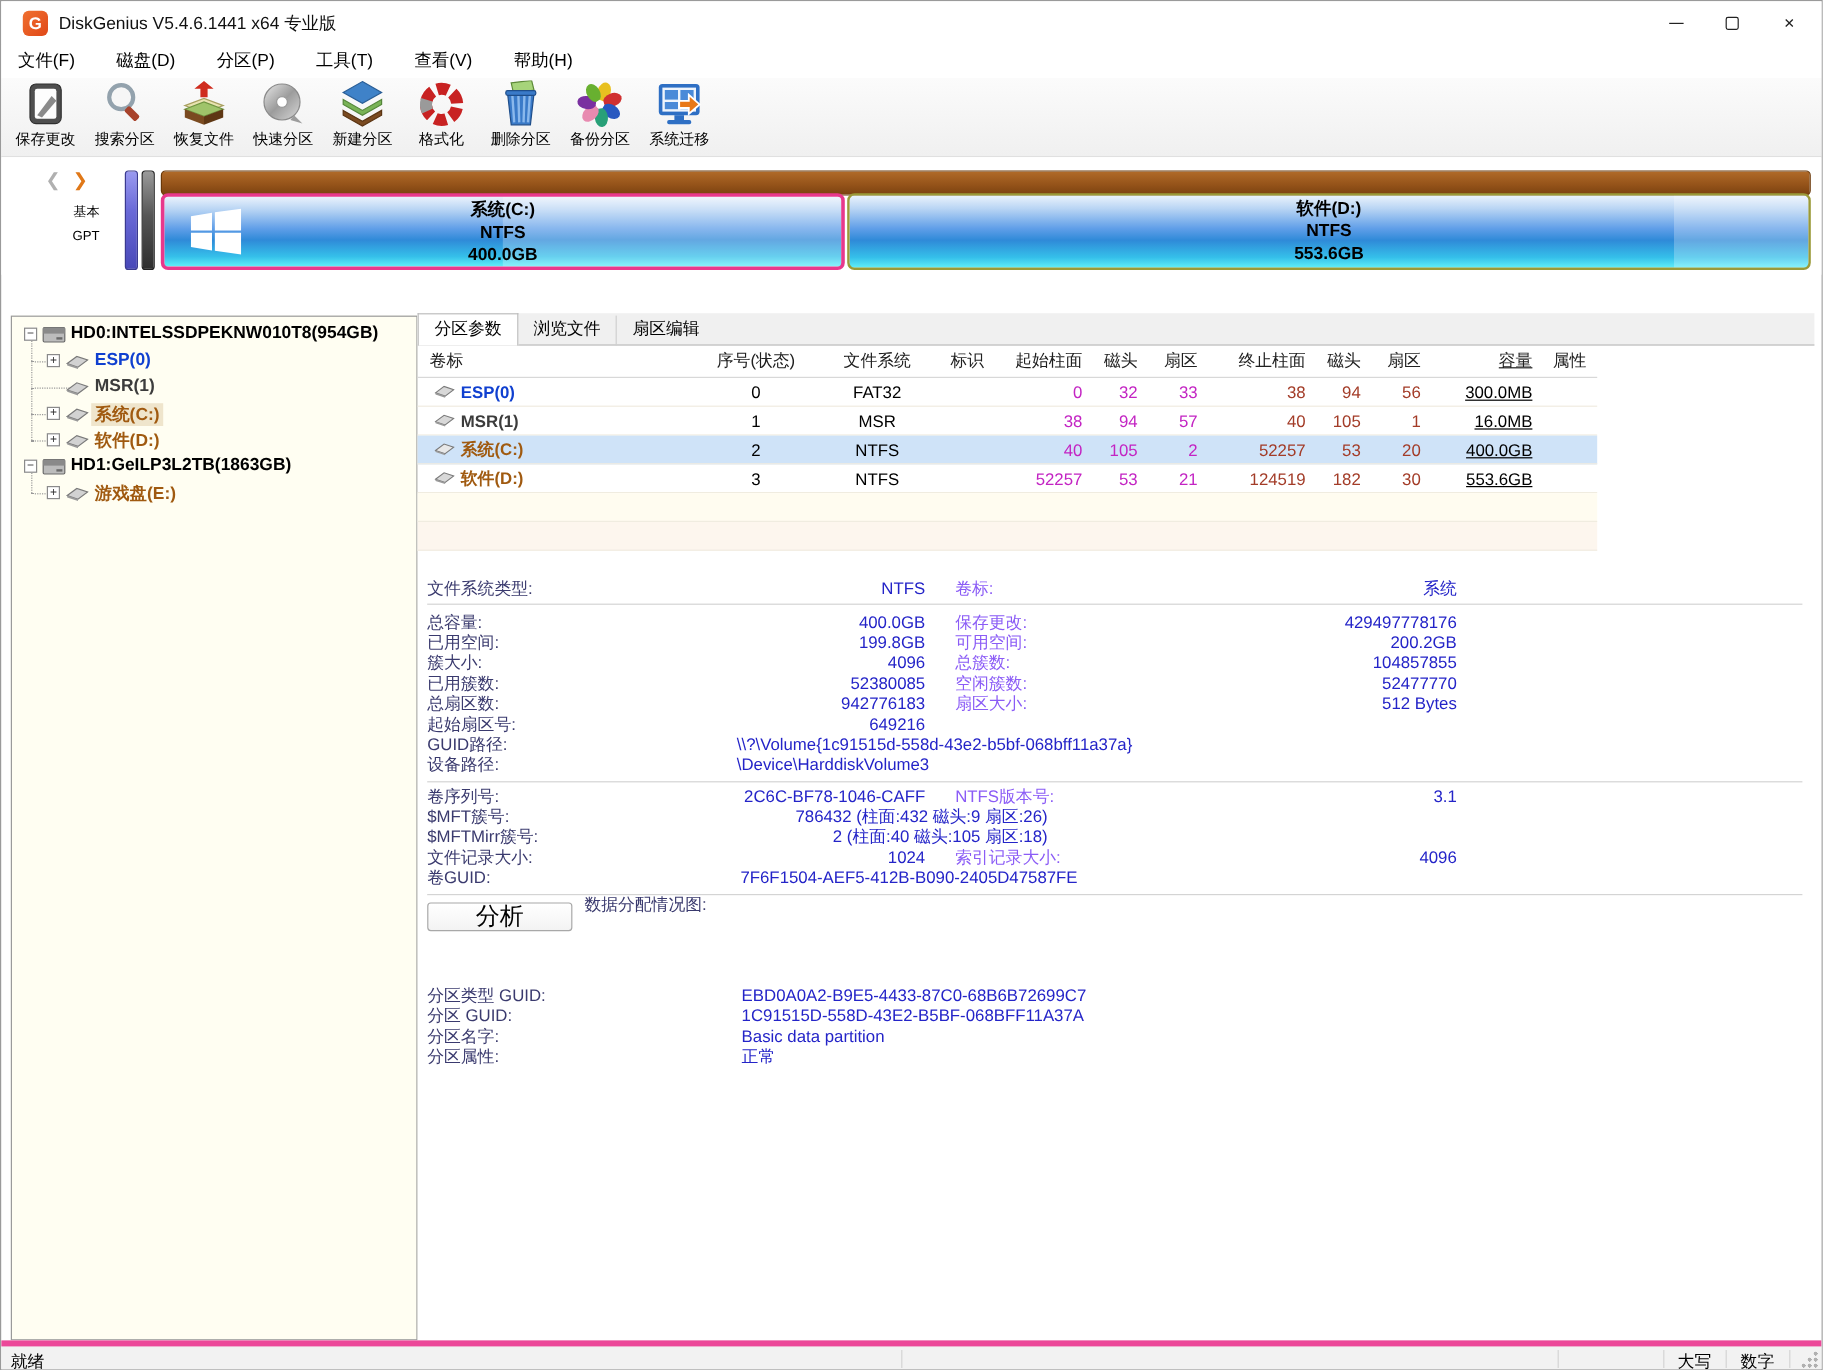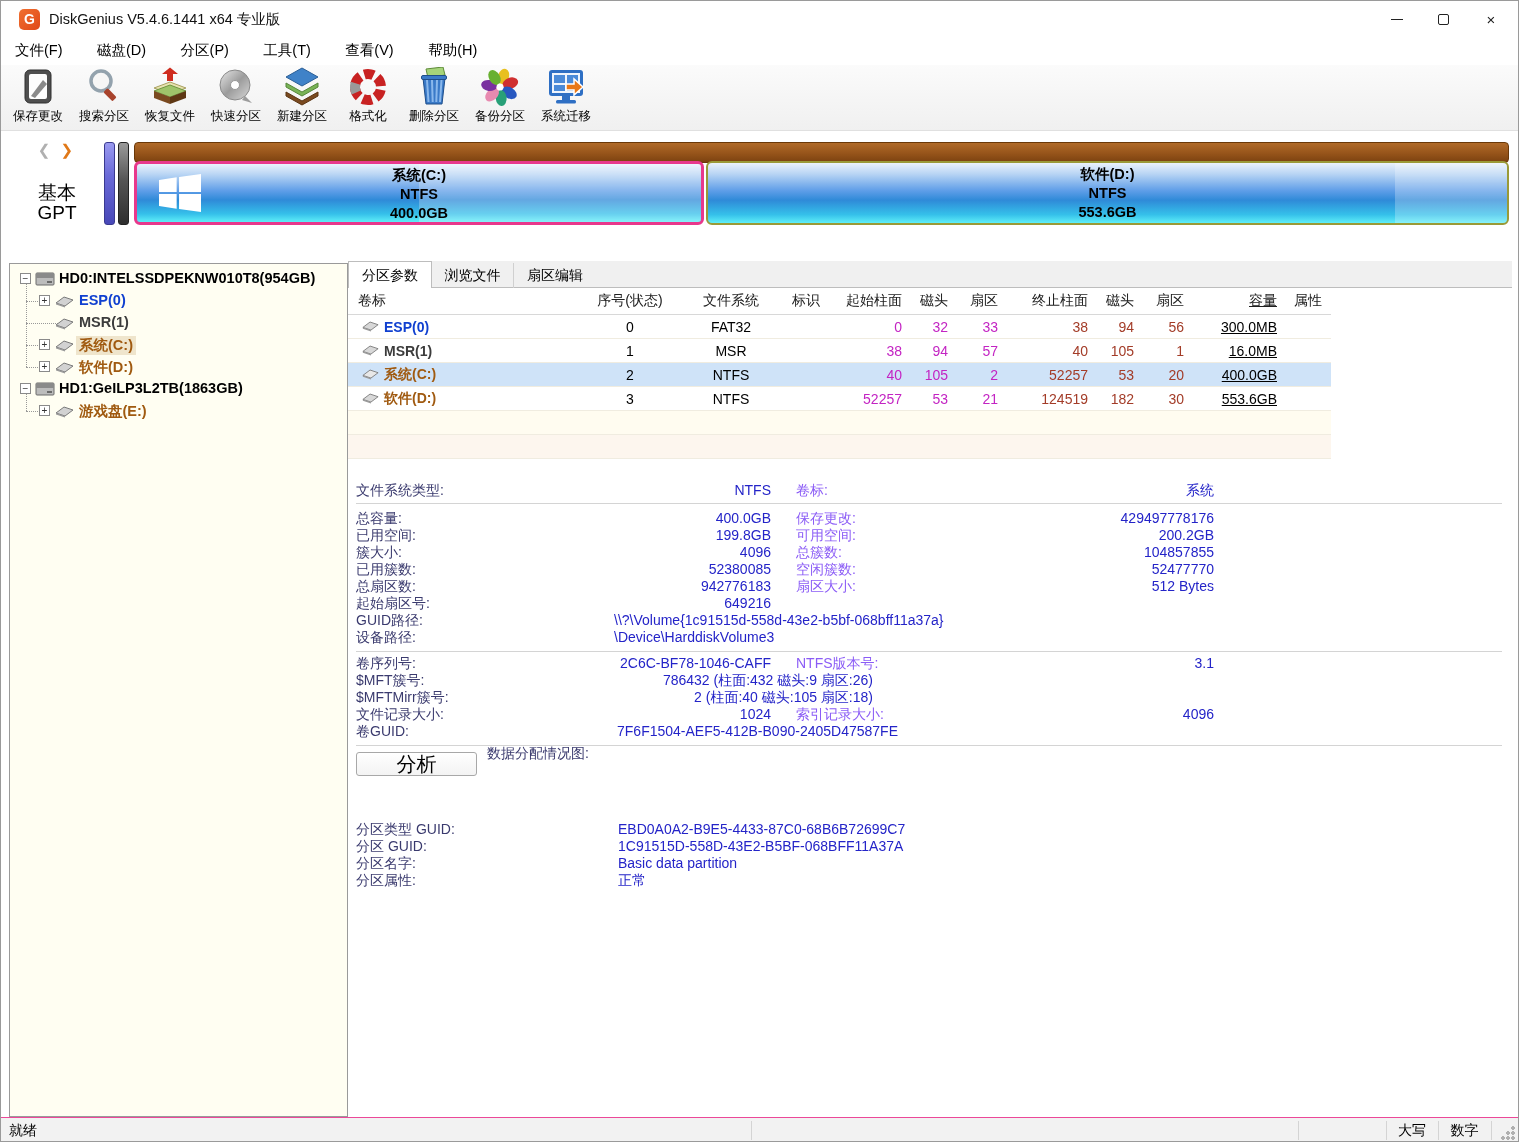--- a/index.html
+++ b/index.html
@@ -26,21 +26,21 @@
              background:linear-gradient(#fbfbfb,#f0f0f0); border-bottom:1px solid #e0e0e0; display:flex; padding-left:4px; }
   .tool-btn { width:66px; height:64px; display:flex; flex-direction:column; align-items:center; justify-content:flex-start; padding-top:2px; }
   .tool-btn svg { width:40px; height:40px; }
   .tool-label { font-size:12.5px; color:#000; margin-top:1px; white-space:nowrap; }
 
   
   .diskarea { position:absolute; left:0; top:130px; width:100%; height:98px; background:#fff; }
   .disk-nav { position:absolute; left:30px; top:10px; width:52px; text-align:center; }
   .nav-arrows { font-size:15px; letter-spacing:3px; }
   .arrow-left { color:#b0b0b0; } .arrow-right { color:#e07818; }
-  .disk-type { font-size:19px; color:#000; margin-top:24px; line-height:20px; }
+  .disk-type { font-size:11px; color:#000; margin-top:8px; line-height:20px;text-align:right; }
   .strip { position:absolute; top:11px; width:11px; height:83px; border-radius:3px; }
   .strip.esp { left:103px; background:linear-gradient(180deg,#9a9af0 0%,#6a6ad8 40%,#4848b8 100%); border:1px solid #3a3a90; }
   .strip.msr { left:117px; background:linear-gradient(180deg,#9a9a9a 0%,#565656 45%,#2e2e2e 100%); border:1px solid #222; }
   .disk-topband { position:absolute; left:133px; top:11px; width:1375px; height:21px; border-radius:4px;
                   background:linear-gradient(180deg,#b06a28 0%,#96541a 55%,#7c4210 100%); border:1px solid #6a3808; }
   .part-box { position:absolute; top:30px; height:64px; border-radius:6px; overflow:hidden;
               background:linear-gradient(180deg,#eaf2fc 0%,#b9d5f4 18%,#5f9ee8 46%,#2f8ad8 62%,#35c0ea 86%,#5feef8 100%); }
   .part-box.c { left:133px; width:570px; border:3px solid #e8388c; }
   .part-box.d { left:705px; width:803px; border:2px solid #9a9a38; }
   .free-overlay { position:absolute; top:0; bottom:0; background:rgba(255,255,255,0.25); }
@@ -59,21 +59,21 @@
   .expander { position:absolute; top:5px; width:11px; height:11px; background:#fff; border:1px solid #8a8a8a;
               font-size:10px; line-height:9px; text-align:center; color:#333; font-weight:normal; }
   .t-blue { color:#1040d0; } .t-brown { color:#a05a10; } .t-gray { color:#3c3c3c; }
   .sel-bg { background:#efe5cc; padding:0 3px; }
   .dotline { position:absolute; border-left:1px dotted #999; }
   .dotstub { position:absolute; border-top:1px dotted #999; }
 
   
   .rightpanel { position:absolute; left:347px; top:260px; width:1164px; height:856px; background:#fff; }
   .tabbar { position:absolute; left:0; top:0; width:100%; height:27px; background:#f0f0f0; border-bottom:1px solid #bdbdbd; }
-  .tab { position:absolute; top:2px; height:25px; font-size:14px; color:#000; text-align:center; line-height:24px; }
+  .tab { position:absolute; top:2px; height:25px; font-size:14px; color:#000; text-align:center; line-height:24px;font-family:Liberation Serif, serif; }
   .tab.active { top:0; height:27px; background:#fff; border:1px solid #bdbdbd; border-bottom:none; line-height:26px; }
   .tab.t0 { left:0; width:84px; }
   .tab.t1 { left:84px; width:82px; border-right:1px solid #d0d0d0; }
   .tab.t2 { left:166px; width:82px; }
 
   
   .ptable { position:absolute; left:0; top:27px; width:983px; }
   .trow { position:relative; height:24px; border-bottom:1px solid #f0ece0; white-space:nowrap; }
   .thead { height:27px; border-bottom:1px solid #d8d8d8; font-size:14px; color:#202020; }
   .cell { position:absolute; top:0; height:100%; font-size:14px; display:flex; align-items:center; }
@@ -108,21 +108,21 @@
   .dval-path { position:absolute; left:266px; color:#2424c8; }
   .dval-mft { position:absolute; left:240px; width:285px; text-align:right; color:#2424c8; }
   .dval-guid { position:absolute; left:240px; width:339px; text-align:center; color:#2424c8; }
   .dval-bottom { position:absolute; left:270px; color:#2424c8; }
   .dsep { position:absolute; left:8px; right:10px; border-top:1px solid #d4d4d4; }
   .analyze-btn { position:absolute; left:8px; top:273px; width:121px; height:24px; border:1px solid #a8a8a8; border-radius:3px;
                  background:linear-gradient(#ffffff,#f3f3f3); font-size:20px; text-align:center; line-height:22px; color:#000; }
   .allocmap-label { position:absolute; left:139px; top:266px; color:#3a3a6e; }
 
   
-  .statusbar { position:absolute; left:0; top:1116px; width:100%; height:26px; background:#f2f2f2; border-top:1px solid #ec4899; font-size:14px; color:#000; }
+  .statusbar { position:absolute; left:0; top:1116px; width:100%; height:26px; background:#f2f2f2; border-top:5px solid #ec4899; font-size:14px; color:#000; }
   .sb-ready { position:absolute; left:8px; top:4px; }
   .sb-div { position:absolute; top:3px; bottom:3px; border-left:1px solid #d4d4d4; }
   .sb-caps { position:absolute; left:1385px; width:52px; top:4px; text-align:center; }
   .sb-num  { position:absolute; left:1437px; width:53px; top:4px; text-align:center; }
   .sb-grip { position:absolute; right:3px; bottom:3px; width:14px; height:14px;
              background:
                radial-gradient(circle at 12px 12px,#b0b0b0 1.6px,transparent 1.8px),
                radial-gradient(circle at 12px 7px,#b0b0b0 1.6px,transparent 1.8px),
                radial-gradient(circle at 7px 12px,#b0b0b0 1.6px,transparent 1.8px),
                radial-gradient(circle at 12px 2px,#b0b0b0 1.6px,transparent 1.8px),

